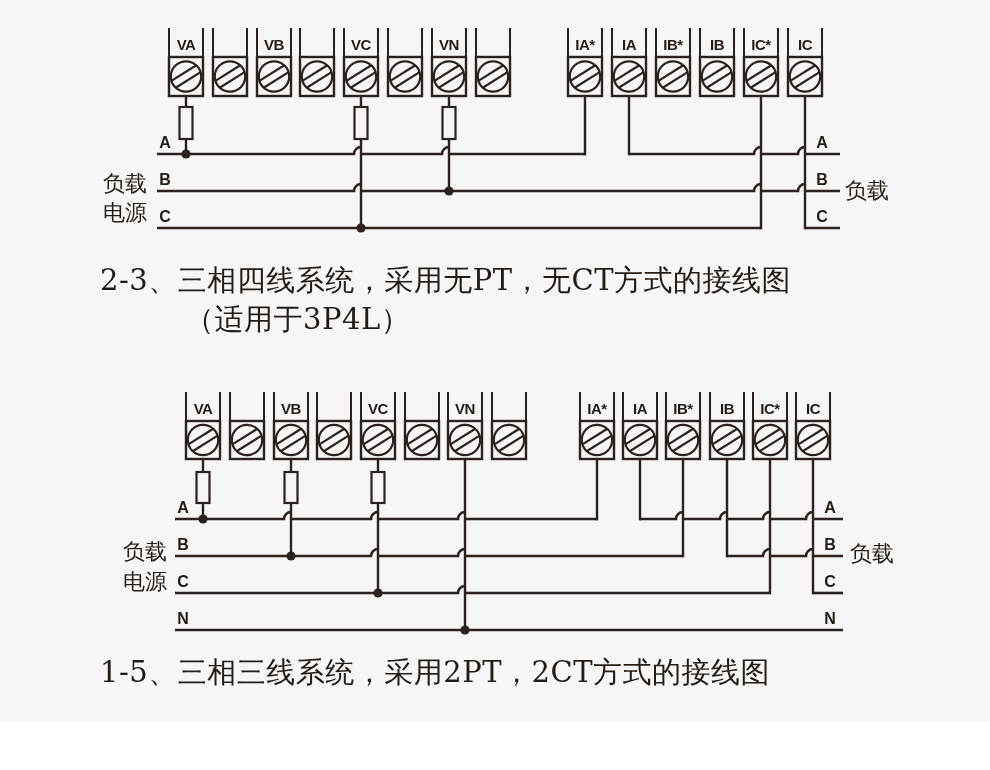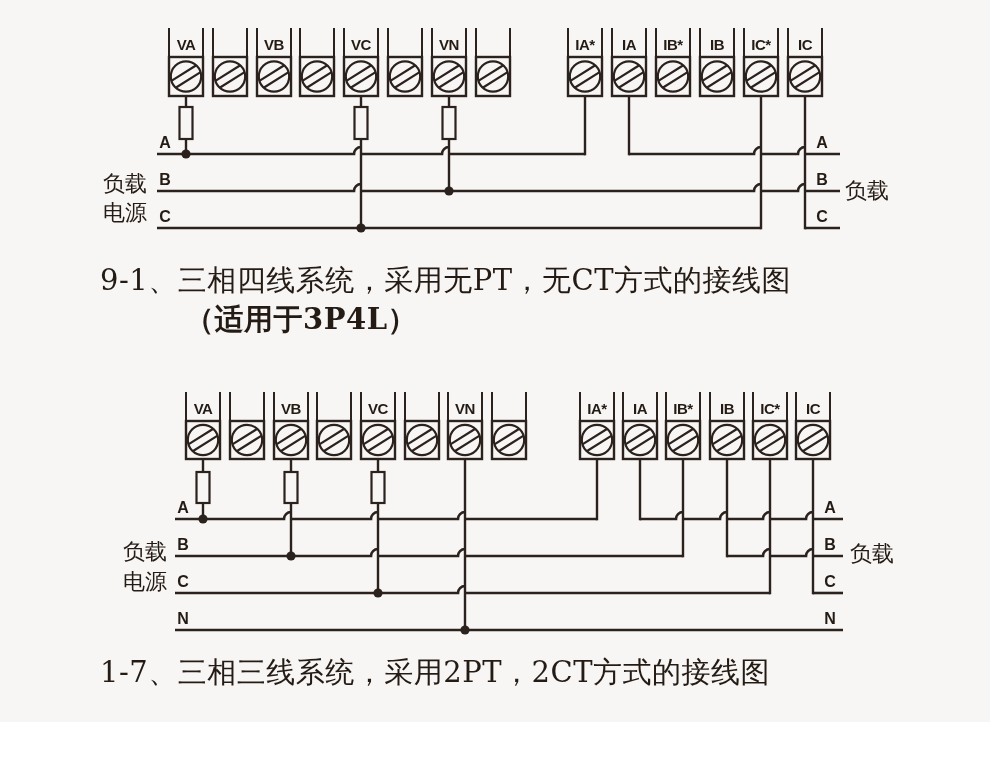--- a/index.html
+++ b/index.html
@@ -22,21 +22,21 @@
   .tlabel{font:700 15px "Liberation Sans",sans-serif;fill:var(--text);letter-spacing:-0.5px;}
   .plabel{font:700 16px "Liberation Sans",sans-serif;fill:var(--text);}
   .clabel{font:400 22px "DejaVu Serif","Liberation Serif",serif;fill:var(--text);}
   
   .caption{
     position:absolute;left:100px;
     font-family:"DejaVu Serif","Liberation Serif",serif;
     font-size:29px;line-height:39px;
     color:var(--text);letter-spacing:0.5px;white-space:nowrap;
   }
-  .caption .line2{padding-left:85px;font-weight:bold;}
+  .caption .line2{padding-left:85px;}
   .caption1{top:261px;}
   .caption2{top:653px;}
 </style>
 </head>
 <body>
 
 <div class="page">
 
   <svg class="diagram-layer" id="diagrams" width="990" height="770" viewBox="0 0 990 770">
       <g>
@@ -289,21 +289,21 @@
         <text class="plabel" x="830" y="587" text-anchor="middle">C</text>
         <text class="plabel" x="183" y="624" text-anchor="middle">N</text>
         <text class="plabel" x="830" y="624" text-anchor="middle">N</text>
         <text class="clabel" x="145" y="551" text-anchor="middle" dominant-baseline="central">负载</text>
         <text class="clabel" x="145" y="581" text-anchor="middle" dominant-baseline="central">电源</text>
         <text class="clabel" x="850" y="553" text-anchor="start" dominant-baseline="central">负载</text>
       </g>
     </svg>
 
   <div class="caption caption1">
-    <div class="line1">9-1、三相四线系统，采用无PT，无CT方式的接线图</div>
+    <div class="line1">2-3、三相四线系统，采用无PT，无CT方式的接线图</div>
     <div class="line2">（适用于3P4L）</div>
   </div>
 
   <div class="caption caption2">
-    <div class="line1">1-7、三相三线系统，采用2PT，2CT方式的接线图</div>
+    <div class="line1">1-5、三相三线系统，采用2PT，2CT方式的接线图</div>
   </div>
 
 </div>
 
 </body></html>

